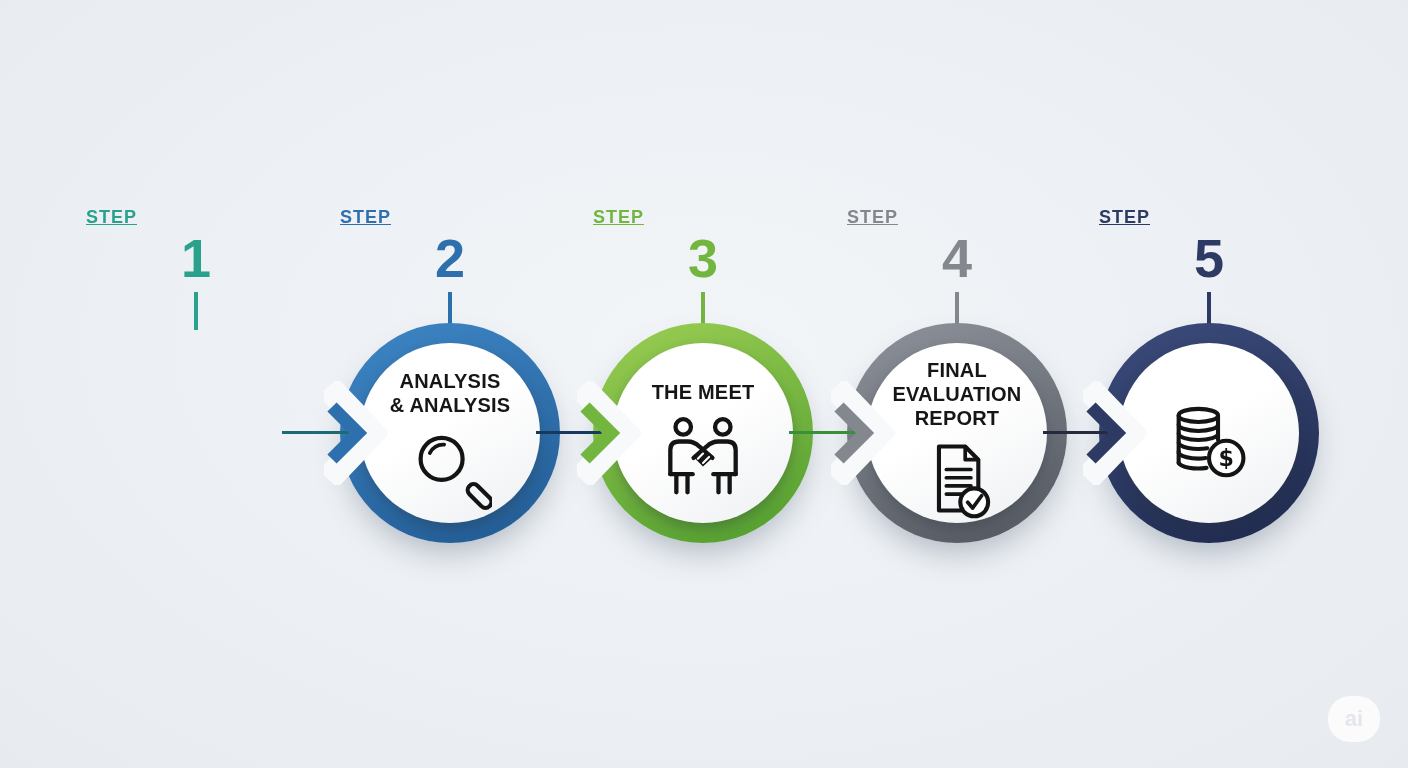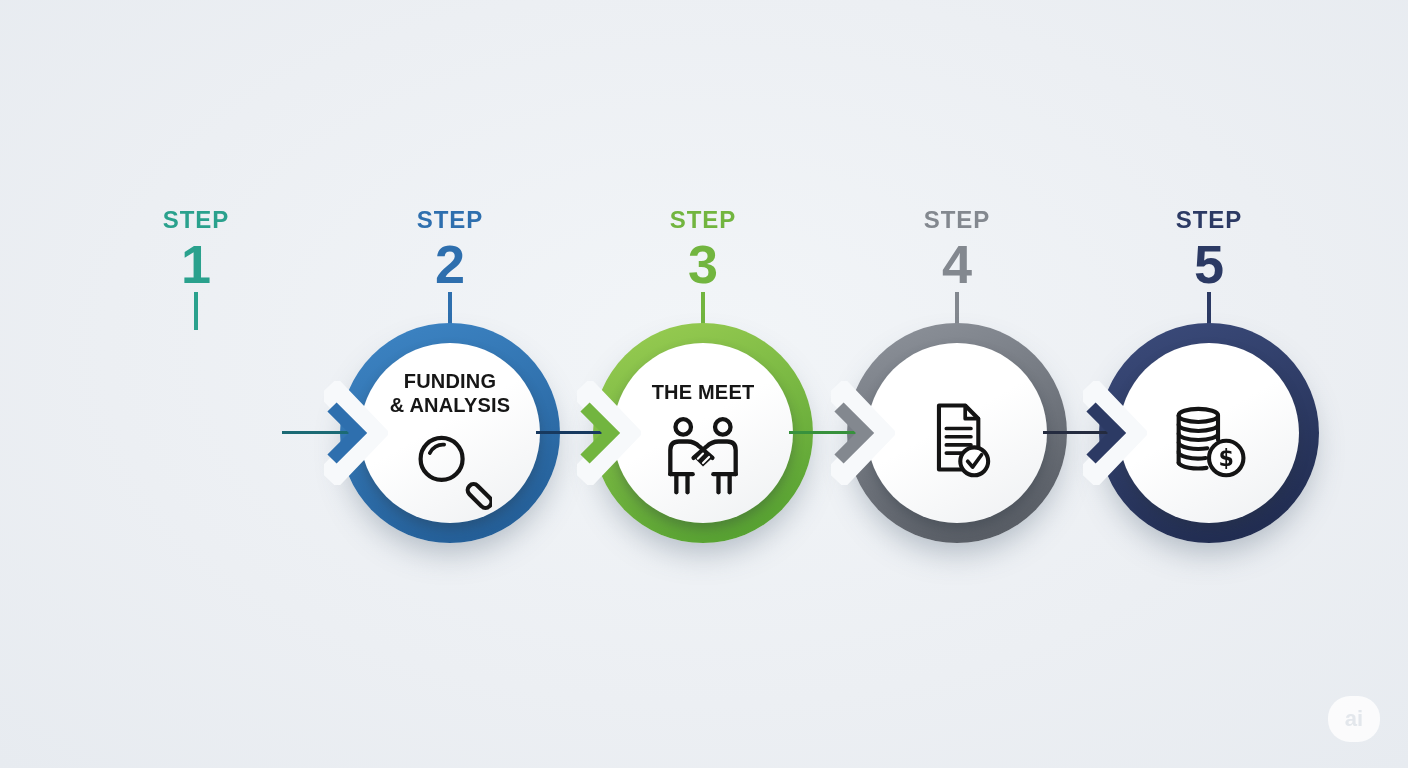--- a/index.html
+++ b/index.html
@@ -5,22 +5,22 @@
   html,body{margin:0;padding:0;}
   body{
     width:1408px;height:768px;overflow:hidden;
     font-family:"Liberation Sans",sans-serif;
     background:radial-gradient(ellipse at 50% 45%, #f2f5f8 0%, #eceff3 60%, #e7ebf0 100%);
     position:relative;
   }
   .canvas{position:absolute;inset:0;}
   .step{position:absolute;top:200px;width:220px;height:430px;}
   .step-word{
-    text-align:center;font-size:24px;line-height:1;font-weight:700;
-    letter-spacing:1px;color:var(--accent);margin-top:8px;
+    font-size:18px;line-height:1;font-weight:700;
+    letter-spacing:1px;color:var(--accent);margin-top:8px;text-decoration:underline;
   }
   .step-num{
     text-align:center;font-size:54px;line-height:1;font-weight:700;
     color:var(--accent);margin-top:5px;
   }
   .tick{
     position:absolute;left:108px;top:92px;width:4px;height:38px;
     background:var(--accent);z-index:1;
   }
   .circle{
@@ -80,21 +80,21 @@
     <div class="step-num">2</div>
     <div class="tick"></div>
     <div class="connector"></div>
     <svg class="chevron" viewBox="0 0 64 104">
       <polyline class="chev-white" points="4,6 48,52 4,98"></polyline>
       <polyline class="chev-color" points="8,26 34,52 8,78"></polyline>
     </svg>
     <div class="circle">
       <div class="inner">
         <div class="title">
-          <span>FUNDING</span>
+          <span>ANALYSIS</span>
           <span>&amp; ANALYSIS</span>
         </div>
         <div class="icon">
           <svg width="84" height="84" viewBox="0 0 100 100">
             <circle class="ic" cx="40" cy="38" r="25"></circle>
             <path class="ic-thin" d="M26 31 A17 17 0 0 1 43 21"></path>
             <rect class="ic" x="-7" y="20" width="14" height="34" rx="7" transform="translate(59 56) rotate(-45)"></rect>
           </svg>
         </div>
       </div>
@@ -139,20 +139,25 @@
     <div class="step-word">STEP</div>
     <div class="step-num">4</div>
     <div class="tick"></div>
     <div class="connector"></div>
     <svg class="chevron" viewBox="0 0 64 104">
       <polyline class="chev-white" points="4,6 48,52 4,98"></polyline>
       <polyline class="chev-color" points="8,26 34,52 8,78"></polyline>
     </svg>
     <div class="circle">
       <div class="inner">
+        <div class="title">
+          <span>FINAL</span>
+          <span>EVALUATION</span>
+          <span>REPORT</span>
+        </div>
         <div class="icon">
           <svg width="84" height="82" viewBox="0 0 100 100">
             <path class="ic" d="M28 8 H60 L76 24 V86 H28 Z"></path>
             <path class="ic-thin" d="M60 8 V24 H76"></path>
             <path class="ic-thin" d="M37 36 H67 M37 46 H67 M37 56 H67 M37 66 H56"></path>
             <circle class="ic-whitefill" cx="71" cy="76" r="17"></circle>
             <path class="ic-thin" d="M63 76 L69 83 L80 68"></path>
           </svg>
         </div>
       </div>

